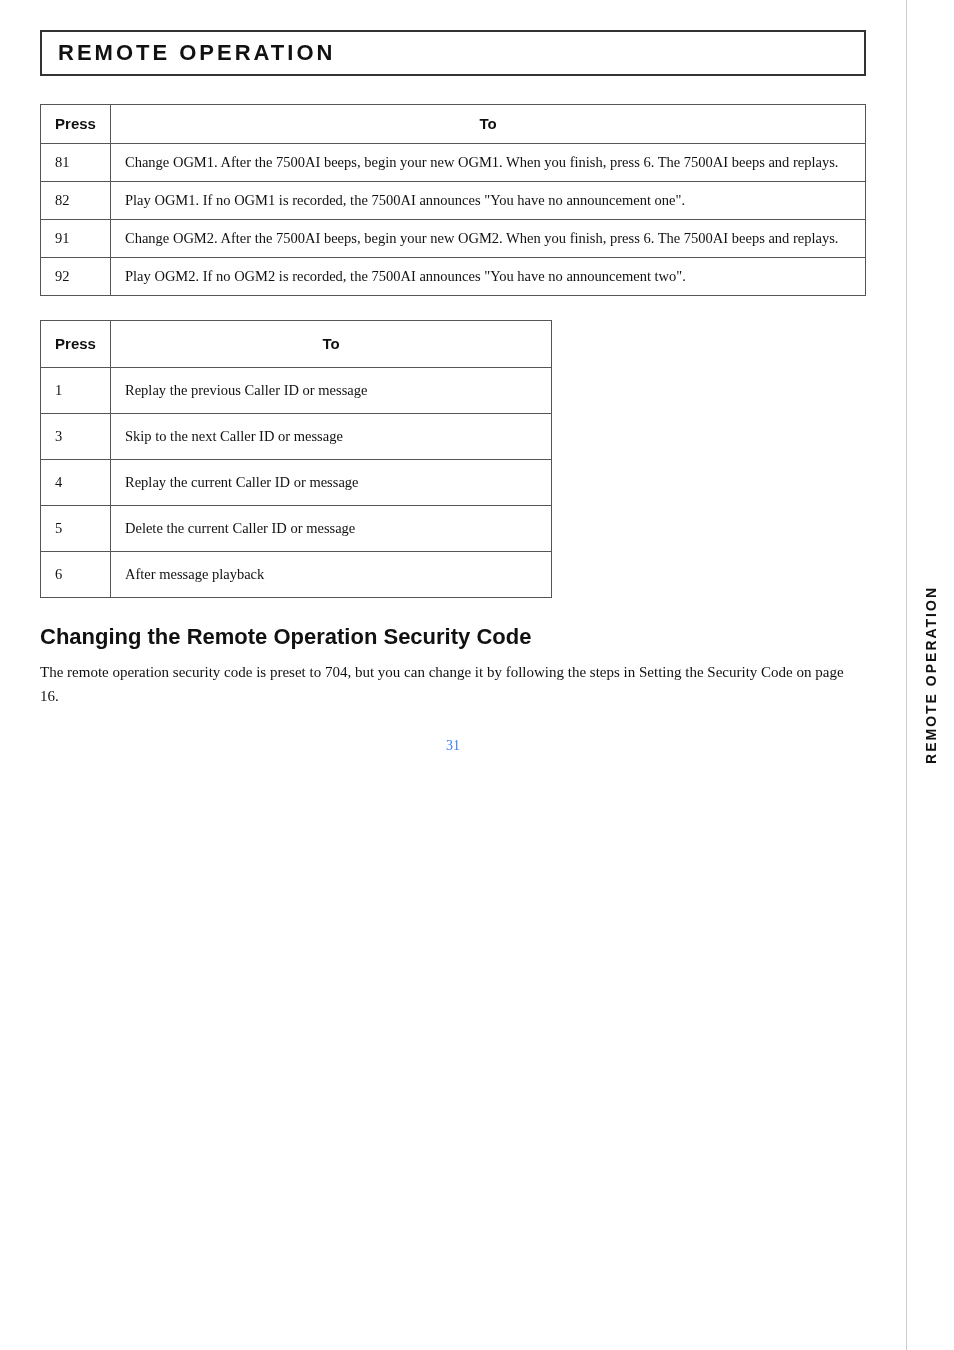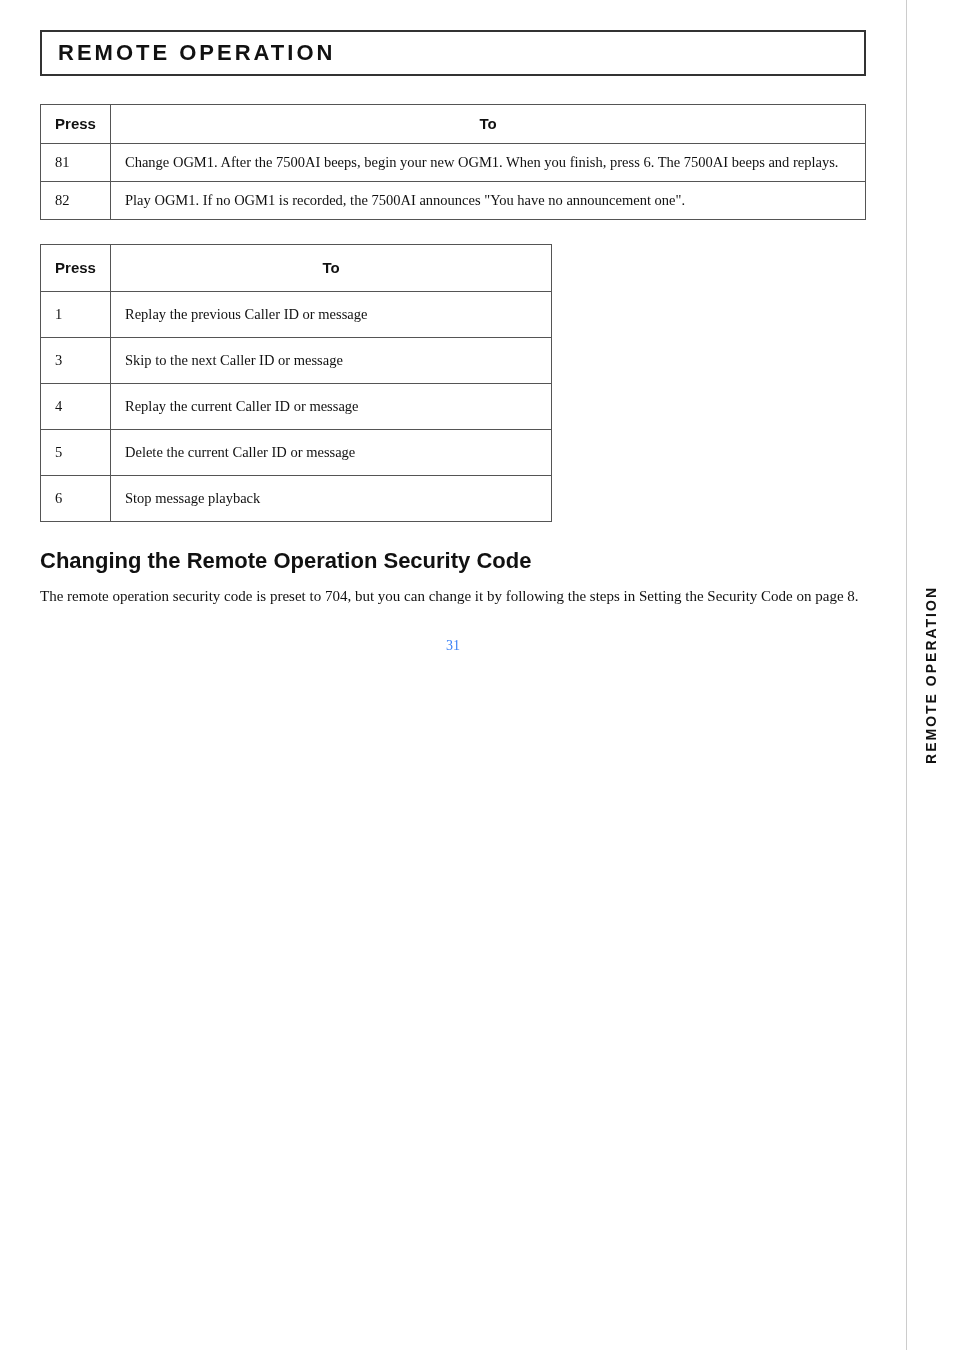--- a/index.html
+++ b/index.html
@@ -154,20 +154,28 @@
       </thead>
       <tbody id="table1-body">
       <tr>
             <td class="press-col">81</td>
             <td>Change OGM1.  After the 7500AI beeps, begin your new OGM1. When you finish, press 6.  The 7500AI beeps and replays.</td>
           </tr>
           <tr>
             <td class="press-col">82</td>
             <td>Play OGM1.  If no OGM1 is recorded, the 7500AI announces "You have  no announcement one".</td>
           </tr>
+          <tr>
+            <td class="press-col">91</td>
+            <td>Change OGM2.  After the 7500AI beeps, begin your new OGM2. When you finish, press 6.  The 7500AI beeps and replays.</td>
+          </tr>
+          <tr>
+            <td class="press-col">92</td>
+            <td>Play OGM2.  If no OGM2 is recorded, the 7500AI announces "You  have no announcement two".</td>
+          </tr>
         </tbody>
     </table>
 
 
     <table class="narrow">
       <thead>
         <tr>
           <th class="press-col">Press</th>
           <th>To</th>
         </tr>
@@ -184,28 +192,28 @@
           <tr>
             <td class="press-col">4</td>
             <td>Replay the current Caller ID or message</td>
           </tr>
           <tr>
             <td class="press-col">5</td>
             <td>Delete the current Caller ID or message</td>
           </tr>
           <tr>
             <td class="press-col">6</td>
-            <td>Stop message playback</td>
+            <td>After message playback</td>
           </tr>
         </tbody>
     </table>
 
     <div style="margin-top:20px;">
       <p class="section-heading">Changing the Remote Operation Security Code</p>
-      <p class="section-body">The remote operation security code is preset to 704, but you can change it by following the steps in Setting the Security Code on page 8.</p>
+      <p class="section-body">The remote operation security code is preset to 704, but you can change it by following the steps in Setting the Security Code on page 16.</p>
     </div>
 
     <div class="page-number">31</div>
 
   </div>
 
   <div class="side-tab">
     <span class="side-tab-text">REMOTE OPERATION</span>
   </div>
 </div>

